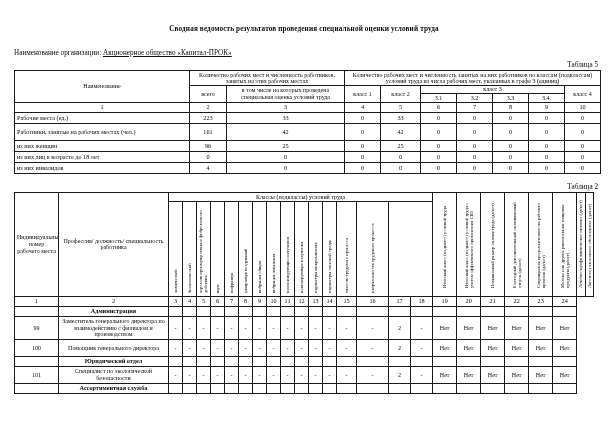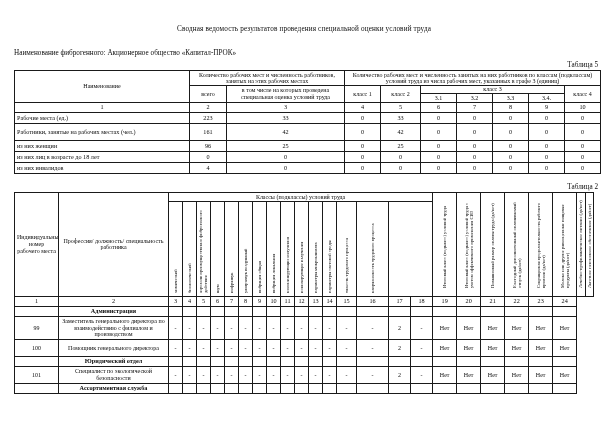--- a/index.html
+++ b/index.html
@@ -17,32 +17,33 @@
   }
   .page {
     width: 608px;
     height: 438px;
     position: relative;
     padding: 0;
     box-sizing: border-box;
   }
   .doc-title {
     text-align: center;
-    font-weight: normal;
+    font-weight: bold;
     font-size: 7.2px;
     letter-spacing: 0.02em;
     margin: 25px 0 0 0;
     padding: 0 20px;
   }
   .org-line {
     font-size: 7.2px;
     margin: 16px 0 0 0;
     padding-left: 14px;
   }
   .org-name {
+    text-decoration: underline;
   }
   .table-caption {
     text-align: right;
     font-size: 7.2px;
     margin: 4px 0 1px 0;
     padding-right: 10px;
   }
   table {
     border-collapse: collapse;
     table-layout: fixed;
@@ -123,21 +124,21 @@
   .t2 .datarow.r2 td { height: 14px; }
 </style>
 </head>
 <body>
 
 <div class="page">
 
   <div class="doc-title">Сводная ведомость результатов проведения специальной оценки условий труда</div>
 
   <div class="org-line">
-    <span>Наименование фиброгенного:</span>
+    <span>Наименование организации:</span>
     <span class="org-name">Акционерное общество «Капитал-ПРОК»</span>
   </div>
 
   <div class="table-caption">Таблица 5</div>
 
   <table class="t1">
     <colgroup>
       <col style="width:175px">
         <col style="width:37px">
         <col style="width:118px">

